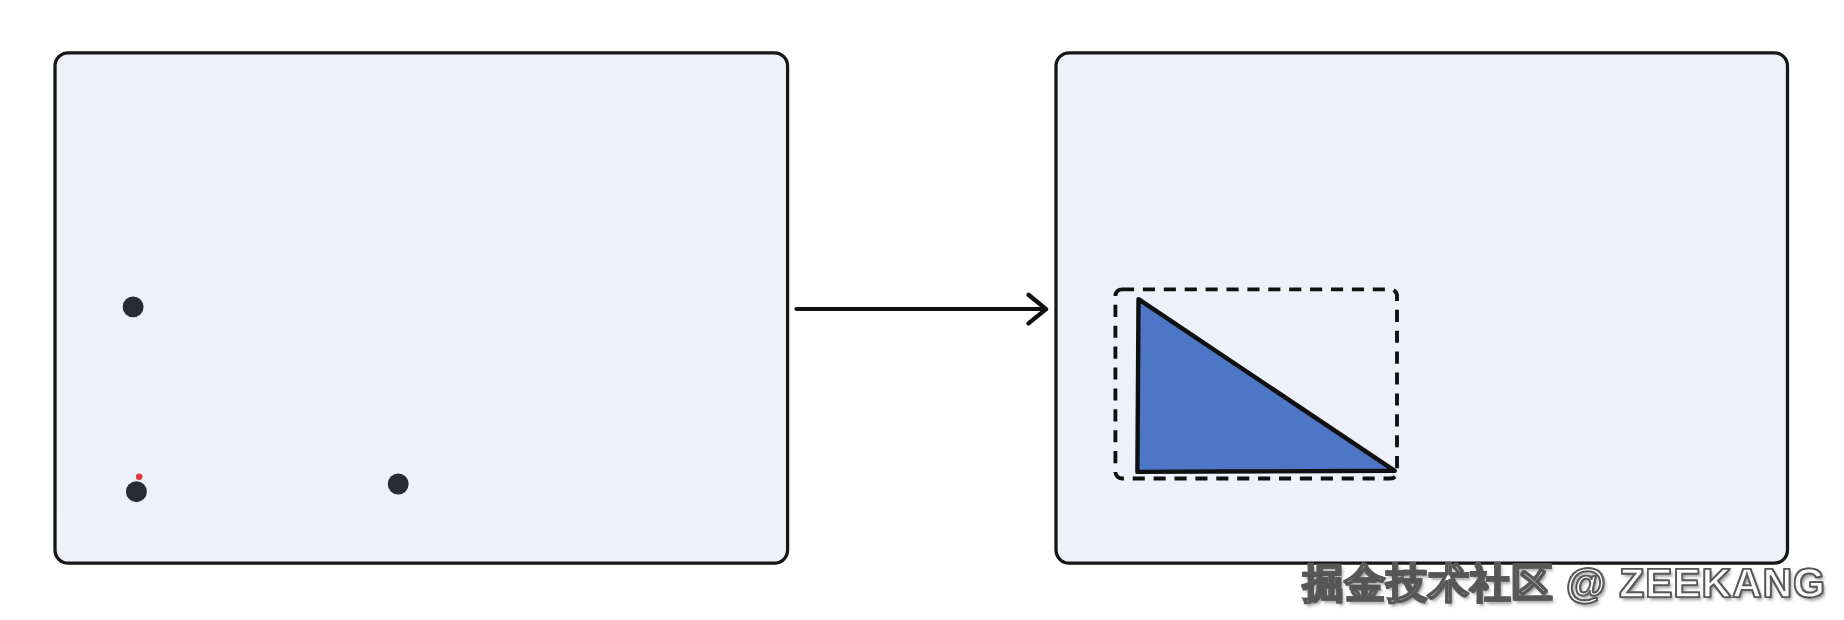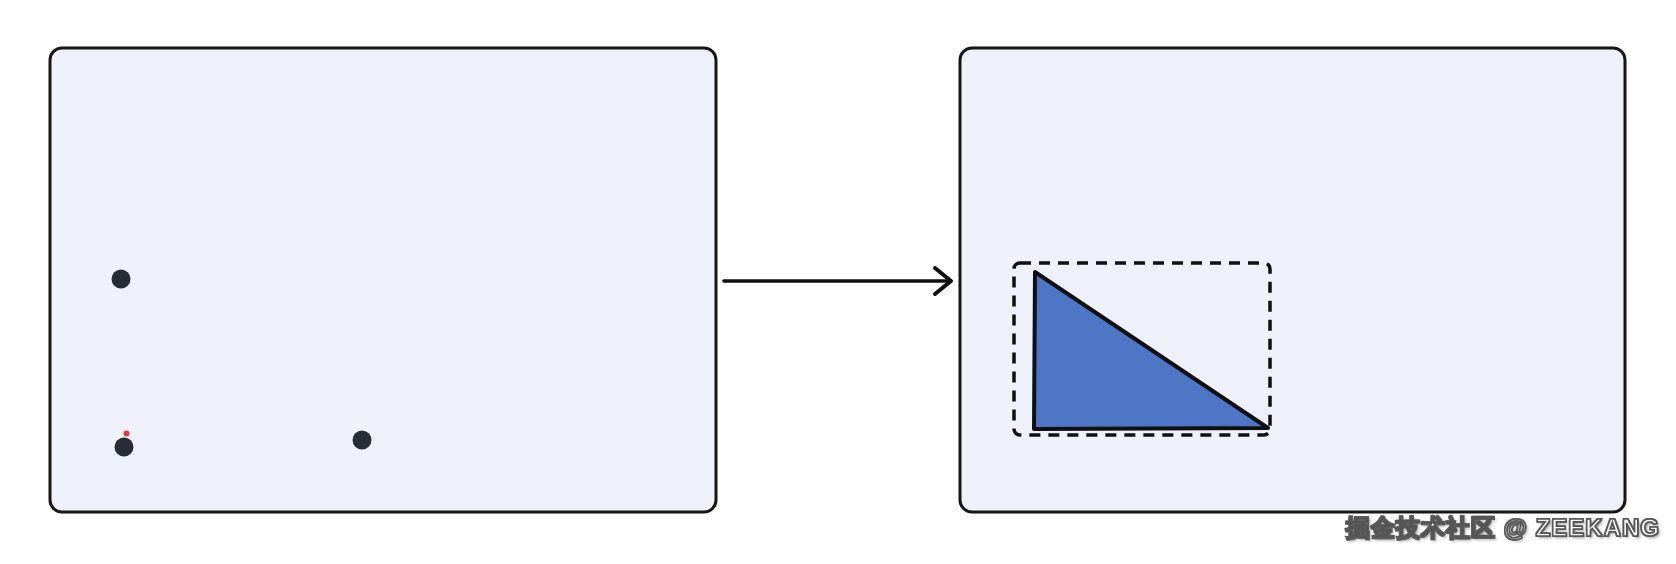--- a/index.html
+++ b/index.html
@@ -44,22 +44,22 @@
   }
   .triangle {
     fill: var(--triangle-fill, #4e76c6);
     stroke: var(--stroke-dark, #101010);
     stroke-width: 4;
     stroke-linejoin: round;
   }
   .watermark {
     position: absolute;
     right: 16px;
-    bottom: 20px;
-    font-size: 24px;
+    bottom: 8px;
+    font-size: 37px;
     font-weight: bold;
     letter-spacing: 1px;
     color: #fbfbfb;
     -webkit-text-stroke: 1.4px #565656;
     text-shadow:
       -1px -1px 0 #6a6a6a,
        1px -1px 0 #6a6a6a,
       -1px  1px 0 #6a6a6a,
        1px  1px 0 #6a6a6a,
        2px  2px 3px rgba(70,70,70,0.55);

